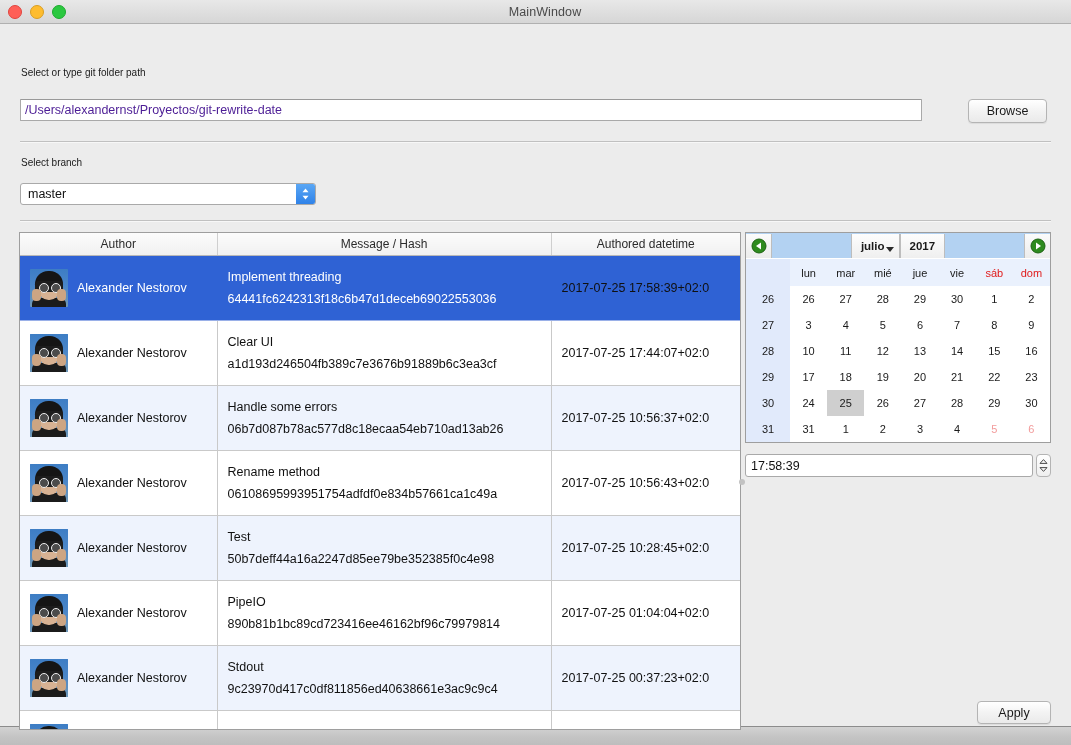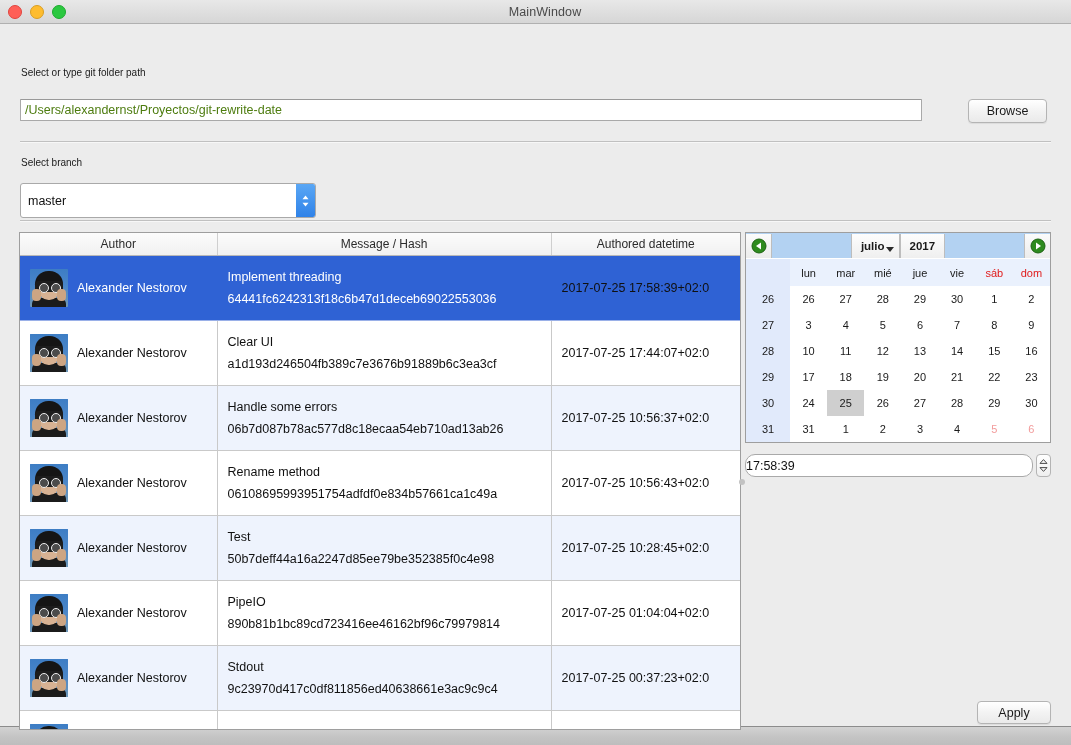--- a/index.html
+++ b/index.html
@@ -58,21 +58,21 @@
   }
 
   
   .lineedit {
     position: absolute;
     background: #ffffff;
     border: 1px solid #a9a9a9;
     border-top-color: #999;
     box-sizing: border-box;
     display: flex; align-items: center;
-    font-size: 12.5px; color: #4d7c0f;
+    font-size: 12.5px; color: #4c1d95;
     padding: 0 4px;
     overflow: hidden; white-space: nowrap;
     border-radius: 1px;
   }
 
   
   .pushbutton {
     position: absolute;
     background: linear-gradient(to bottom, #ffffff 0%, #f3f3f3 50%, #eaeaea 100%);
     border: 1px solid #b4b4b4;
@@ -254,22 +254,23 @@
   .spinbox-wrap {
     position: absolute;
     display: flex; align-items: stretch;
   }
   .spin-field {
     flex: 1;
     background: #ffffff;
     border: 1px solid #a9a9a9;
     box-sizing: border-box;
     display: flex; align-items: center;
+    padding-left: 5px;
     font-size: 12.5px; color: #111;
-    border-radius: 10px;
+    border-radius: 3px;
   }
   .spin-btns {
     width: 15px; margin-left: 3px;
     border: 1px solid #b4b4b4;
     border-radius: 4px;
     background: linear-gradient(to bottom, #ffffff 0%, #efefef 100%);
     box-sizing: border-box;
     display: flex; flex-direction: column;
     align-items: center; justify-content: center;
     gap: 3px;
@@ -302,21 +303,21 @@
     <div class="label" style="left:21px; top:43px;">Select or type git folder path</div>
 
     <div class="lineedit" style="left:20px; top:75px; width:902px; height:22px;" placeholder="">/Users/alexandernst/Proyectos/git-rewrite-date</div>
 
     <div class="pushbutton" style="left:968px; top:75px; width:79px; height:24px;">Browse</div>
 
     <div class="hr" style="left:20px; top:117px; width:1031px;"></div>
 
     <div class="label" style="left:21px; top:133px;">Select branch</div>
 
-    <div class="combobox" style="left:20px; top:159px; width:296px; height:35px;">
+    <div class="combobox" style="left:20px; top:159px; width:296px; height:22px;">
       <div class="cb-text">master</div>
       <div class="cb-arrow">
         <svg width="9" height="14" viewBox="0 0 9 14">
           <path d="M4.5 1.5 L7.5 5.2 L1.5 5.2 Z" fill="#ffffff"></path>
           <path d="M4.5 12.5 L7.5 8.8 L1.5 8.8 Z" fill="#ffffff"></path>
         </svg>
       </div>
     </div>
 
     <div class="hr" style="left:20px; top:196px; width:1031px;"></div>

